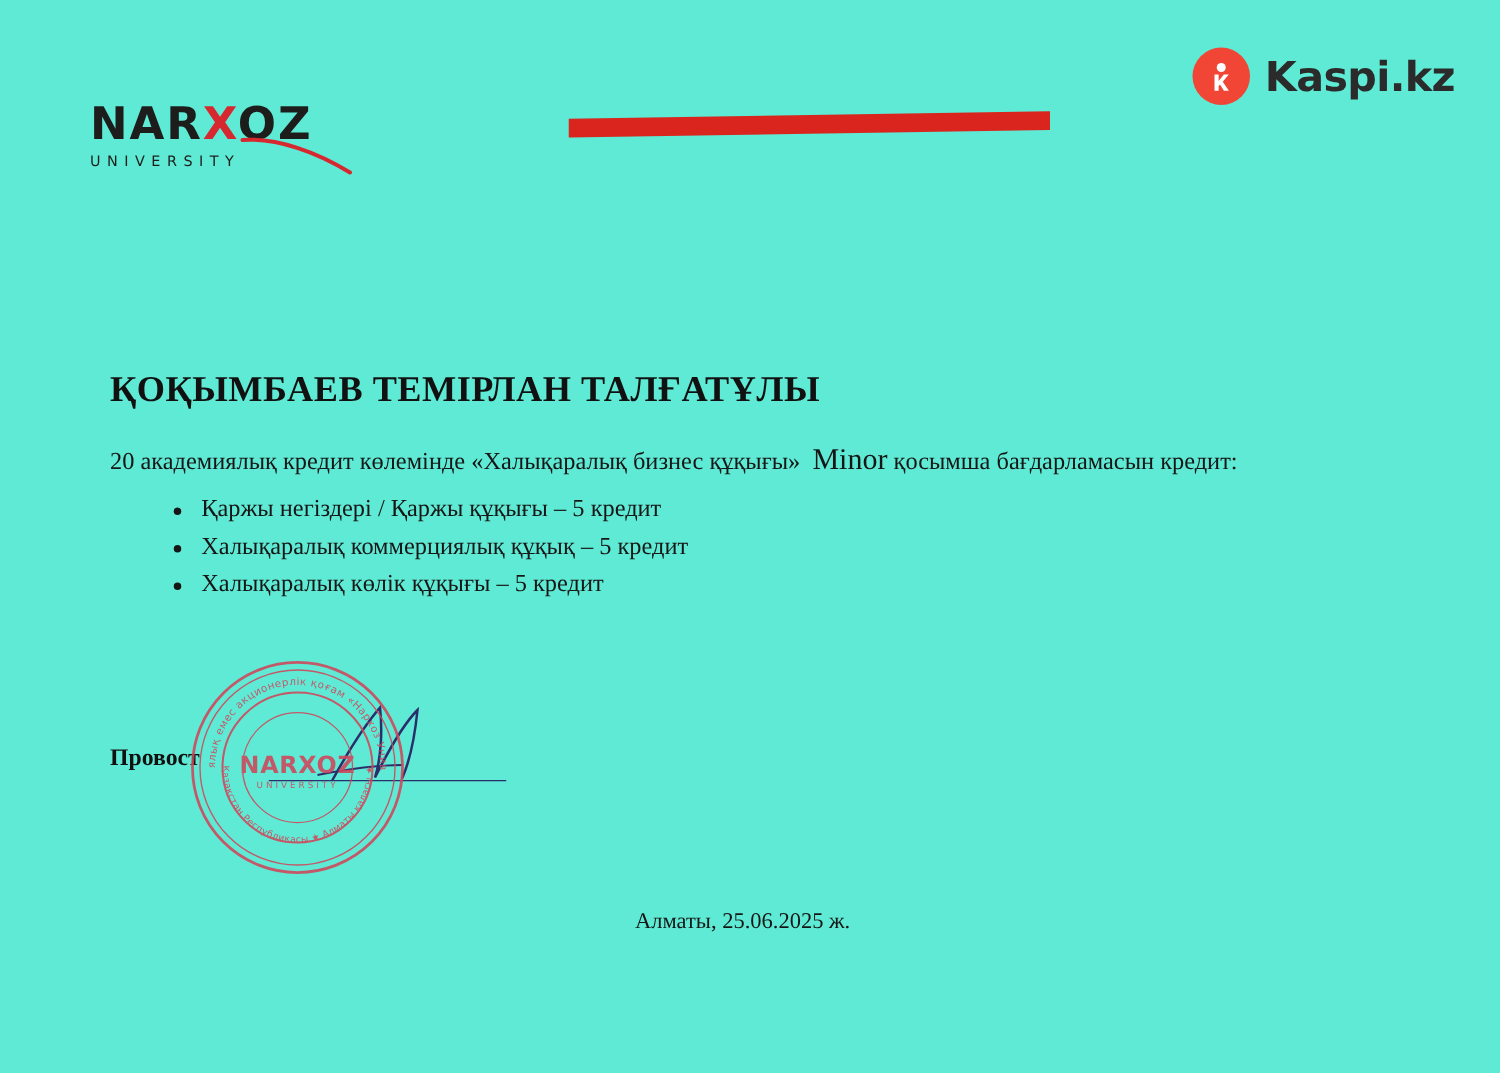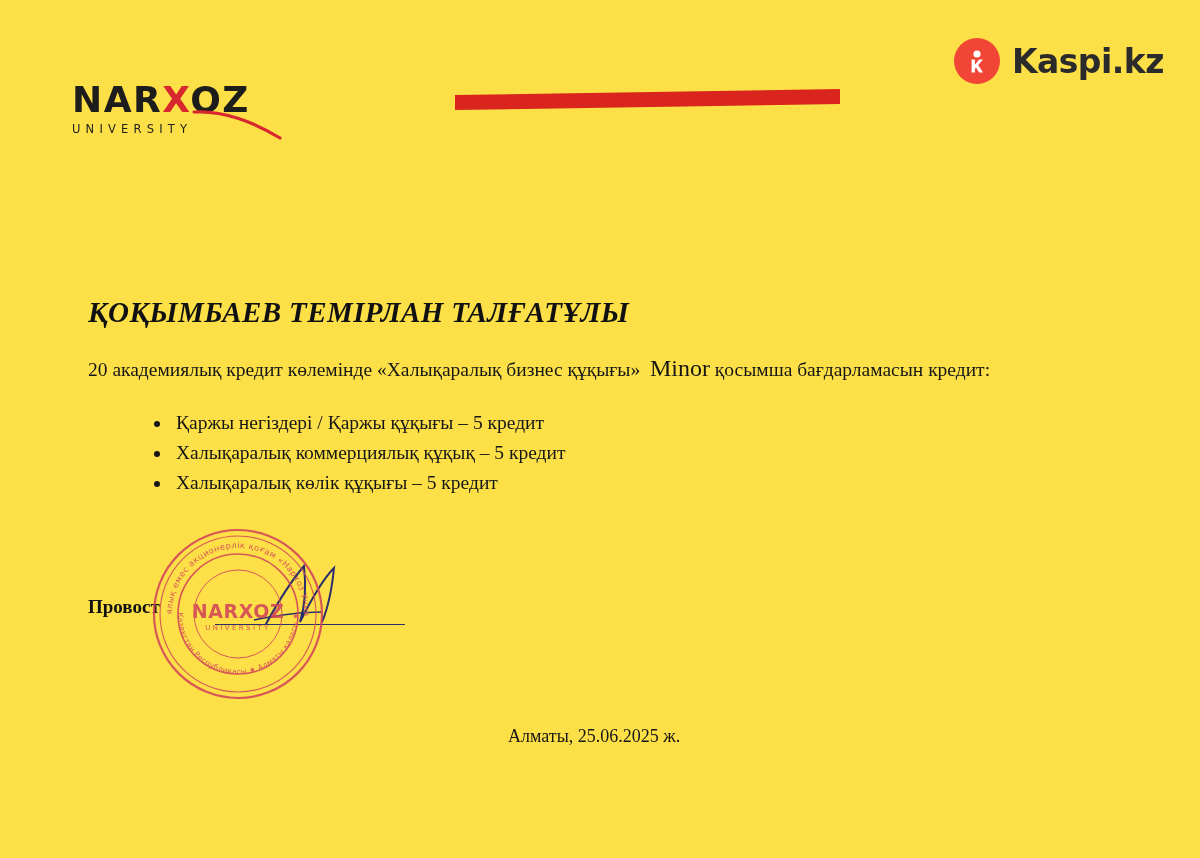--- a/index.html
+++ b/index.html
@@ -12,21 +12,21 @@
     height: 858px;
     position: relative;
     font-family: "Liberation Serif", serif;
     color: #1a1a1a;
     overflow: hidden;
   }
 
   .page {
     position: absolute;
     inset: 0;
-    background: #fde047;
+    background: #5eead4;
   }
 
   
   .kaspi-mark {
     position: absolute;
     top: 38px;
     right: 36px;
     display: flex;
     align-items: center;
     gap: 12px;
@@ -107,38 +107,37 @@
   
   .recipient {
     position: absolute;
     left: 88px;
     top: 296px;
     font-family: "Liberation Serif", serif;
     font-weight: bold;
     font-size: 29px;
     letter-spacing: 0.4px;
     color: #111;
-    font-style: italic;
   }
   .summary {
     position: absolute;
     left: 88px;
     top: 352px;
     right: 80px;
     font-size: 19.5px;
     line-height: 1.35;
     color: #161616;
   }
   .summary .minor-word { font-size: 24px; }
 
   .courses {
     position: absolute;
     left: 112px;
     top: 392px;
-    margin: 16px;
+    margin: 1px;
     padding: 0 0 0 26px;
     list-style: none;
   }
   .courses li {
     position: relative;
     font-size: 19.5px;
     line-height: 1.55;
     color: #161616;
     padding-left: 22px;
   }

